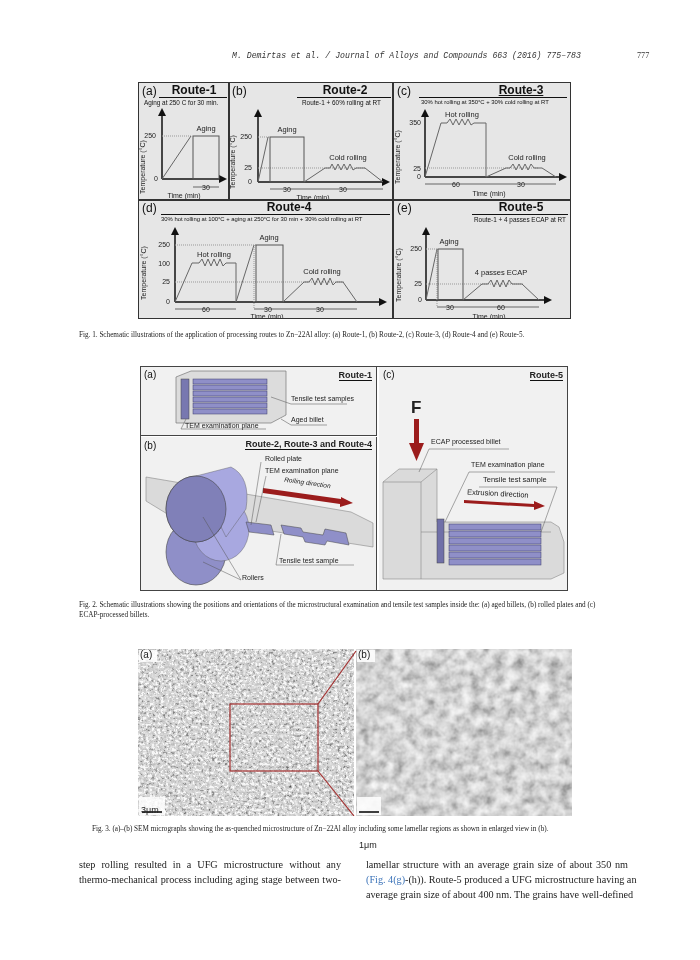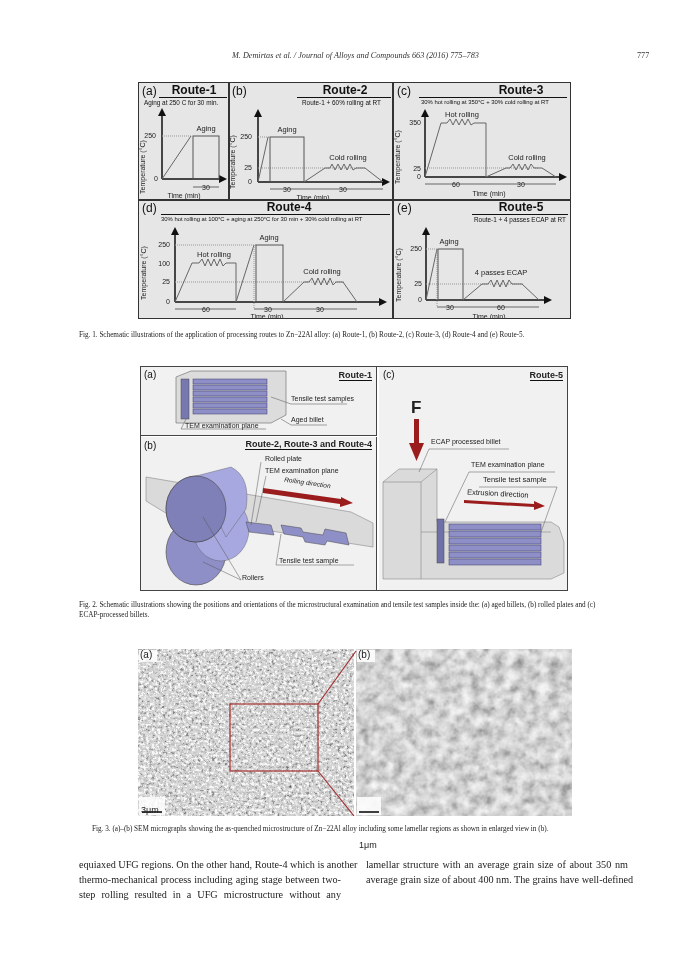--- a/index.html
+++ b/index.html
@@ -1,20 +1,20 @@
 <!DOCTYPE html>
 <html><head>
 <meta charset="utf-8">
 <style>
   html, body { margin:0; padding:0; background:#ffffff; }
   body { width:700px; height:960px; position:relative; overflow:hidden;
          font-family:"Liberation Sans", sans-serif; color:#222; }
   .serif { font-family:"Liberation Serif", serif; }
   .running-head { position:absolute; top:51px; left:0; width:700px; font-size:8.2px; font-style:italic; color:#333; }
-  .running-head .rh-title { position:absolute; left:232px; top:0; }
+  .running-head .rh-title { position:absolute; left:232px; top:0;font-family:Liberation Mono, monospace; }
   .running-head .rh-page { position:absolute; left:637px; top:0; font-style:normal; }
 
   .fig { position:absolute; }
   .caption { position:absolute; font-size:7.2px; color:#222; line-height:10px; }
   .caption b { font-weight:normal; }
 
   
   #fig1 { left:138px; top:82px; width:433px; height:237px; background:#e6e6e6; border:1.5px solid #333; box-sizing:border-box; }
   .panel { position:absolute; box-sizing:border-box; }
   .panel-letter { position:absolute; font-size:12px; color:#111; }
@@ -95,21 +95,21 @@
       <line x1="40" y1="82" x2="74" y2="82" stroke="#666"></line>
       <text x="57" y="85" font-size="7" text-anchor="middle" fill="#222">30</text>
       <line x1="74" y1="82" x2="153" y2="82" stroke="#666"></line>
       <text x="113" y="85" font-size="7" text-anchor="middle" fill="#222">30</text>
       <text x="83" y="93" font-size="7" text-anchor="middle" fill="#222">Time (min)</text>
     </svg>
   </div>
 
   <div class="panel" style="left:255px; top:0; width:176px; height:116px;">
     <span class="panel-letter" style="left:3px; top:1px;">(c)</span>
-    <span class="route-title" style="left:80px; top:0px; width:94px;">Route-3</span>
+    <span class="route-title" style="left:80px; top:0px; width:94px;text-decoration:underline;">Route-3</span>
     <div class="rule" style="left:25px; top:14px; width:148px;"></div>
     <span class="route-sub" style="left:27px; top:16px; font-size:5.9px;">30% hot rolling at 350°C + 30% cold rolling at RT</span>
     <svg style="position:absolute; left:0; top:24px;" width="176" height="92">
       <text x="6" y="50" font-size="7" transform="rotate(-90 6 50)" text-anchor="middle" fill="#222">Temperature (°C)</text>
       <line x1="31" y1="70" x2="31" y2="8" stroke="#111" stroke-width="1.5"></line>
       <polygon points="31,2 27,10 35,10" fill="#111"></polygon>
       <line x1="31" y1="70" x2="165" y2="70" stroke="#111" stroke-width="1.5"></line>
       <polygon points="173,70 165,66 165,74" fill="#111"></polygon>
       <text x="27" y="18" font-size="7" text-anchor="end" fill="#222">350</text>
       <text x="27" y="64" font-size="7" text-anchor="end" fill="#222">25</text>
@@ -331,20 +331,20 @@
   <span style="position:absolute; left:220px; top:0px; font-size:10px;">(b)</span>
   <span style="position:absolute; left:3px; top:156px; font-size:9px;">3μm</span>
   <span style="position:absolute; left:221px; top:150px; font-size:9px;margin-top:41px;">1μm</span>
 </div>
 
 <div class="caption serif" style="left:92px; top:824px;">
   <b>Fig. 3.</b><span> (a)–(b) SEM micrographs showing the as-quenched microstructure of Zn−22Al alloy including some lamellar regions as shown in enlarged view in (b).</span>
 </div>
 
 <div class="body-text" style="left:79px; width:262px;">
-  <span class="line">equiaxed UFG regions. On the other hand, Route-4 which is another</span>
+  <span class="line">step rolling resulted in a UFG microstructure without any</span>
   <span class="line">thermo-mechanical process including aging stage between two-</span>
-  <span class="line">step rolling resulted in a UFG microstructure without any</span>
 </div>
 <div class="body-text" style="left:366px; width:262px;">
   <span class="line">lamellar structure with an average grain size of about 350 nm</span>
+  <span class="line"><a class="link">(Fig. 4(g)</a><span>-(h)). Route-5 produced a UFG microstructure having an</span></span>
   <span class="line">average grain size of about 400 nm. The grains have well-defined</span>
 </div>
 
 </body></html>

